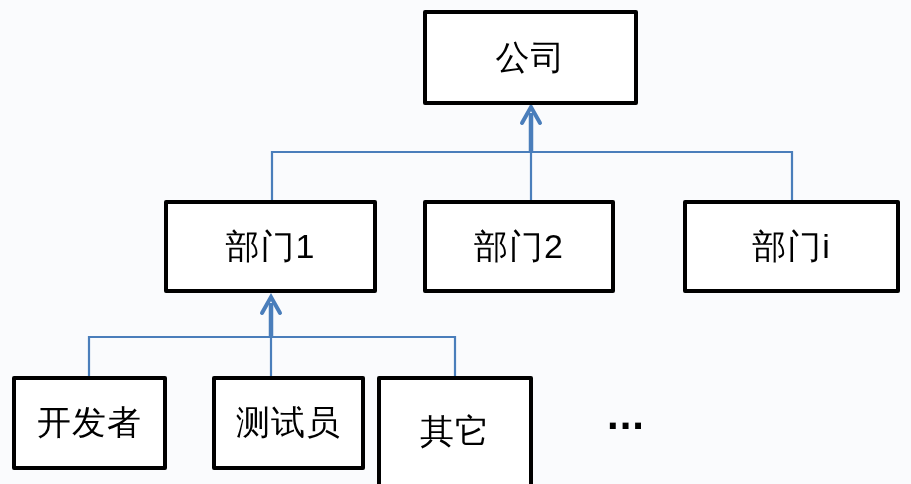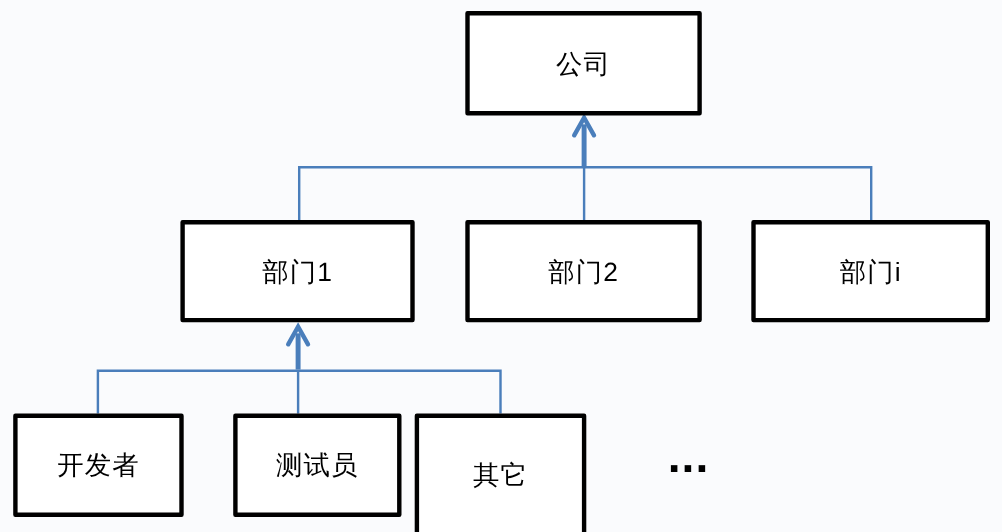--- a/index.html
+++ b/index.html
@@ -44,28 +44,28 @@
   }
   .node {
     position: absolute;
     z-index: 2;
     background: var(--box-fill);
     border: 4px solid var(--box-border);
     border-radius: 2px;
     display: flex;
     align-items: center;
     justify-content: center;
-    font-size: 24px;
+    font-size: 34px;
     color: var(--text);
     letter-spacing: 1px;
     white-space: nowrap;
   }
   .node-company { left: 423px; top: 10px;  width: 215px; height: 95px; }
   .node-dept1   { left: 164px; top: 200px; width: 213px; height: 93px; }
-  .node-dept2   { left: 423px; top: 200px; width: 215px; height: 93px; }
+  .node-dept2   { left: 423px; top: 200px; width: 192px; height: 93px; }
   .node-depti   { left: 683px; top: 200px; width: 217px; height: 93px; }
   .node-dev     { left: 12px;  top: 376px; width: 155px; height: 94px; }
   .node-tester  { left: 212px; top: 376px; width: 153px; height: 94px; }
   .node-other   { left: 377px; top: 376px; width: 156px; height: 112px; }
   .ellipsis {
     position: absolute;
     z-index: 2;
     left: 592px; top: 394px;
     width: 68px; height: 60px;
     text-align: center;

